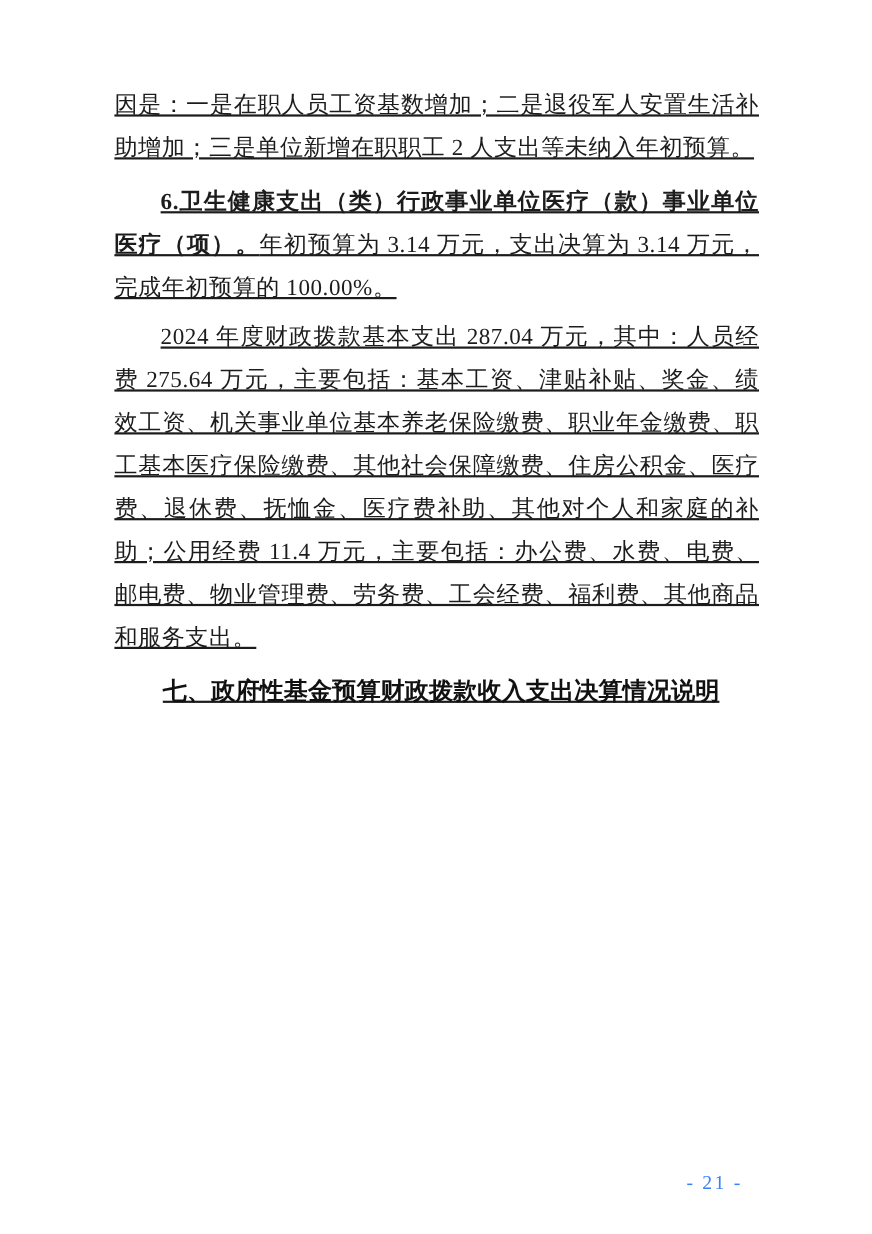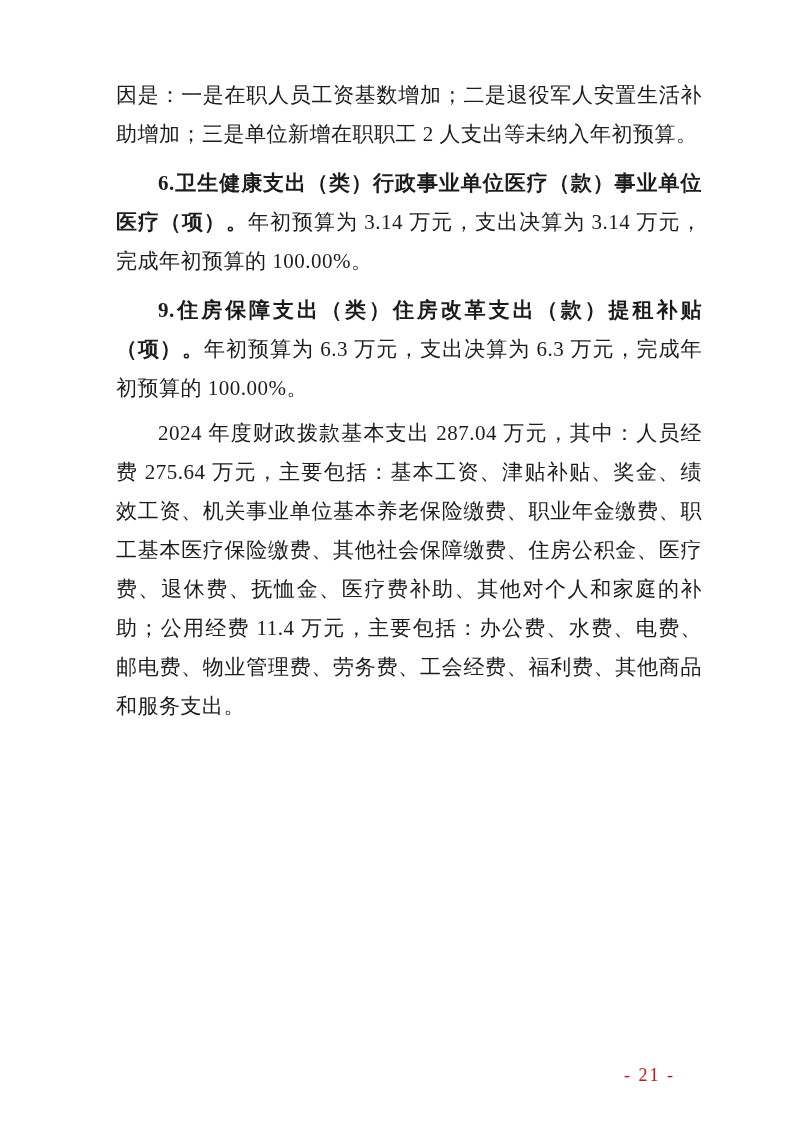--- a/index.html
+++ b/index.html
@@ -10,22 +10,23 @@
     height: 1122px;
     margin: 0 auto;
     background: #ffffff;
     overflow: hidden;
     font-family: "Liberation Serif", "DejaVu Serif", serif;
     color: #1c1c1c;
   }
   .content {
     position: absolute;
     top: 76px;
-    left: 116px;
+    left: 104px;
     width: 586px;
+    text-decoration: underline;
   }
   .para {
     font-size: 21px;
     line-height: 39px;
     text-align: justify;
     text-justify: inter-character;
     text-align-last: left;
     letter-spacing: 0.5px;
   }
   .para.indent { text-indent: 2em; }
@@ -41,43 +42,41 @@
     margin-top: 9px;
     color: #111111;
   }
   .sec-body { margin-top: 6px; }
   .page-number {
     position: absolute;
     right: 118px;
     bottom: 36px;
     font-size: 18px;
     letter-spacing: 2px;
-    color: #b91c1c;
+    color: #3b82f6;
     font-family: "Liberation Serif", "DejaVu Serif", serif;
   }
 </style>
 </head>
 <body>
 
 <div class="page">
   <div class="content">
 
     <p class="para no-indent">
       <span>因是：一是在职人员工资基数增加；二是退役军人安置生活补助增加；三是单位新增在职职工 2 人支出等未纳入年初预算。</span>
     </p>
 
     <p class="para indent item">
       <span class="lead-bold">6.卫生健康支出（类）行政事业单位医疗（款）事业单位医疗（项）。</span><span>年初预算为 3.14 万元，支出决算为 3.14 万元，完成年初预算的 100.00%。</span>
     </p>
 
 
-    <p class="para indent item">
-      <span class="lead-bold">9.住房保障支出（类）住房改革支出（款）提租补贴（项）。</span><span>年初预算为 6.3 万元，支出决算为 6.3 万元，完成年初预算的 100.00%。</span>
-    </p>
 
 
     <p class="para indent sec-body">2024 年度财政拨款基本支出 287.04 万元，其中：人员经费 275.64 万元，主要包括：基本工资、津贴补贴、奖金、绩效工资、机关事业单位基本养老保险缴费、职业年金缴费、职工基本医疗保险缴费、其他社会保障缴费、住房公积金、医疗费、退休费、抚恤金、医疗费补助、其他对个人和家庭的补助；公用经费 11.4 万元，主要包括：办公费、水费、电费、邮电费、物业管理费、劳务费、工会经费、福利费、其他商品和服务支出。</p>
 
+    <h2 class="sec-heading">七、政府性基金预算财政拨款收入支出决算情况说明</h2>
 
   </div>
 
   <div class="page-number">- 21 -</div>
 </div>
 
 </body></html>

